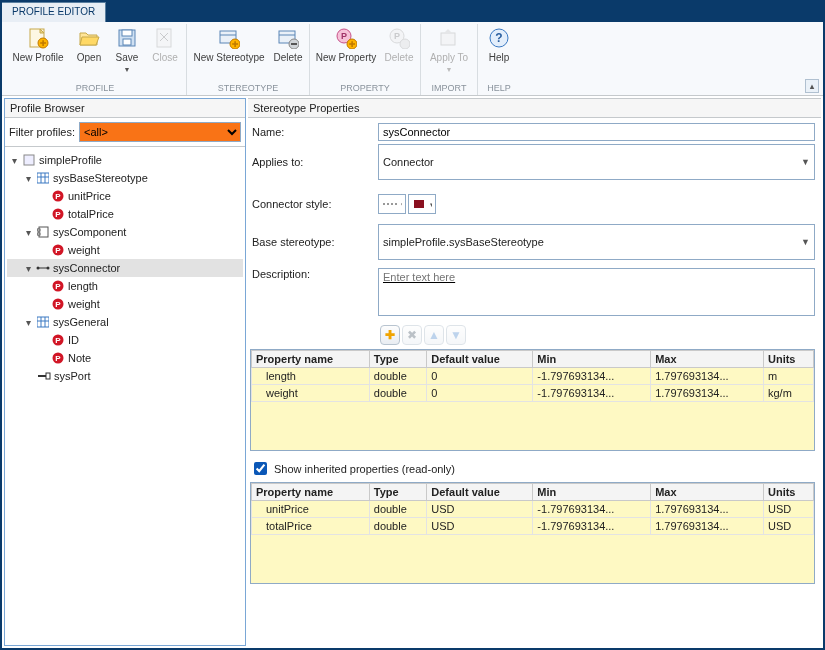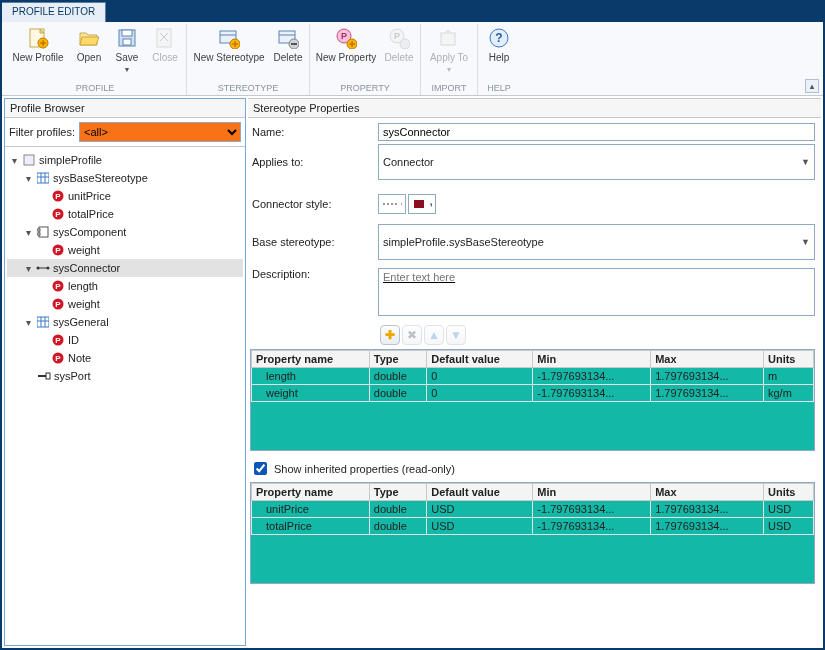--- a/index.html
+++ b/index.html
@@ -38,21 +38,21 @@
   input[type=text],textarea,.combo{width:100%;border:1px solid #8faac6;font-size:11px;padding:2px 4px;background:#fff;font-family:inherit;}
   .combo{height:36px;display:flex;align-items:center;justify-content:space-between;}
   .combo .arrow{font-size:9px;color:#555;}
   textarea{height:48px;resize:none;text-decoration:underline;}
   .chk{display:flex;align-items:center;gap:4px;font-size:11px;}
   .connstyle{display:flex;gap:2px;}
   .csbtn{width:28px;height:20px;border:1px solid #8faac6;background:#fff;display:flex;align-items:center;justify-content:center;}
   .actions{display:flex;gap:2px;padding:4px 0 4px 130px;}
   .sqbtn{width:20px;height:20px;border:1px solid #b8c4d0;border-radius:4px;background:linear-gradient(#fdfdfd,#e9edf2);display:flex;align-items:center;justify-content:center;cursor:pointer;font-size:12px;}
   .sqbtn.disabled{opacity:.45;}
-  .gridwrap{margin:0 6px 6px 2px;border:1px solid #8faac6;height:102px;overflow:hidden;background:#14b8a6;}
+  .gridwrap{margin:0 6px 6px 2px;border:1px solid #8faac6;height:102px;overflow:hidden;background:#fef9c3;}
   .gridwrap table{width:100%;border-collapse:collapse;font-size:11px;}
   .gridwrap th{background:#f4f4f4;border:1px solid #c9c9c9;text-align:left;padding:2px 4px;font-weight:bold;}
   .gridwrap td{border:1px solid #e3e3e3;padding:2px 4px;}
   .gridwrap td:first-child{padding-left:14px;}
   .showinh{padding:2px 2px 4px 2px;}
   .showinh input{accent-color:#0a57b7;}
   svg{display:block;}
 </style>
 </head>
 <body>

